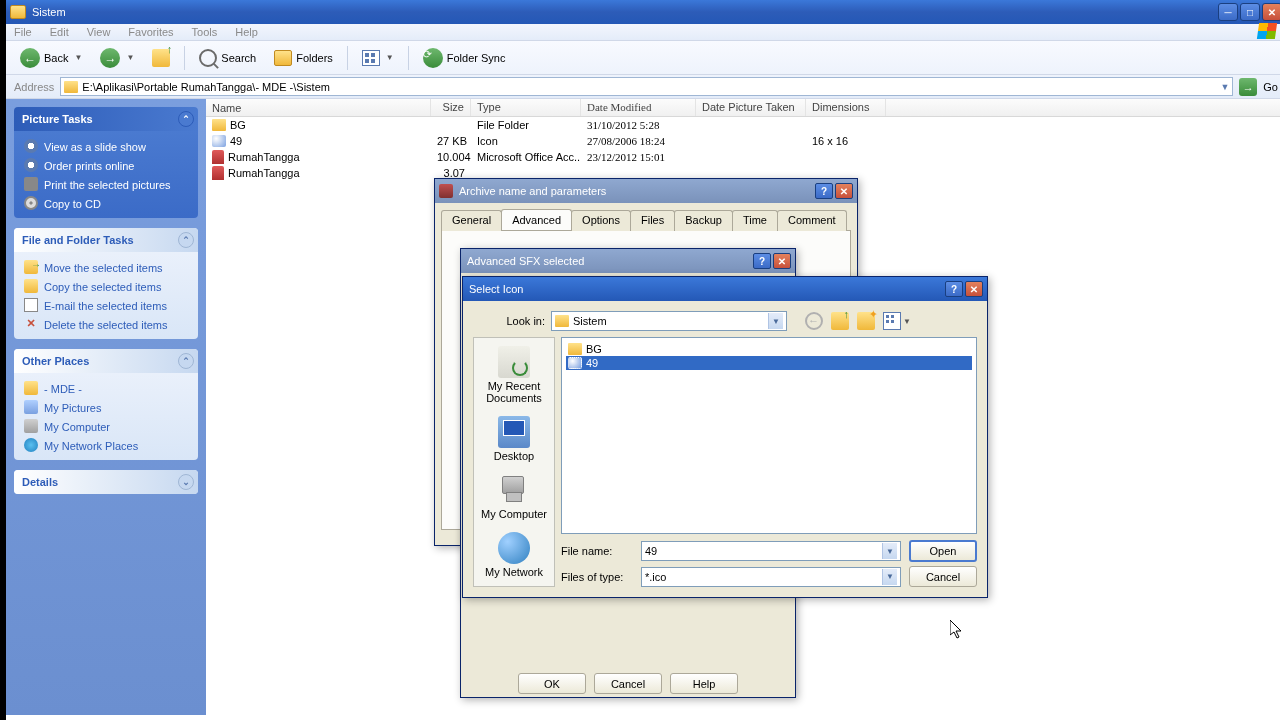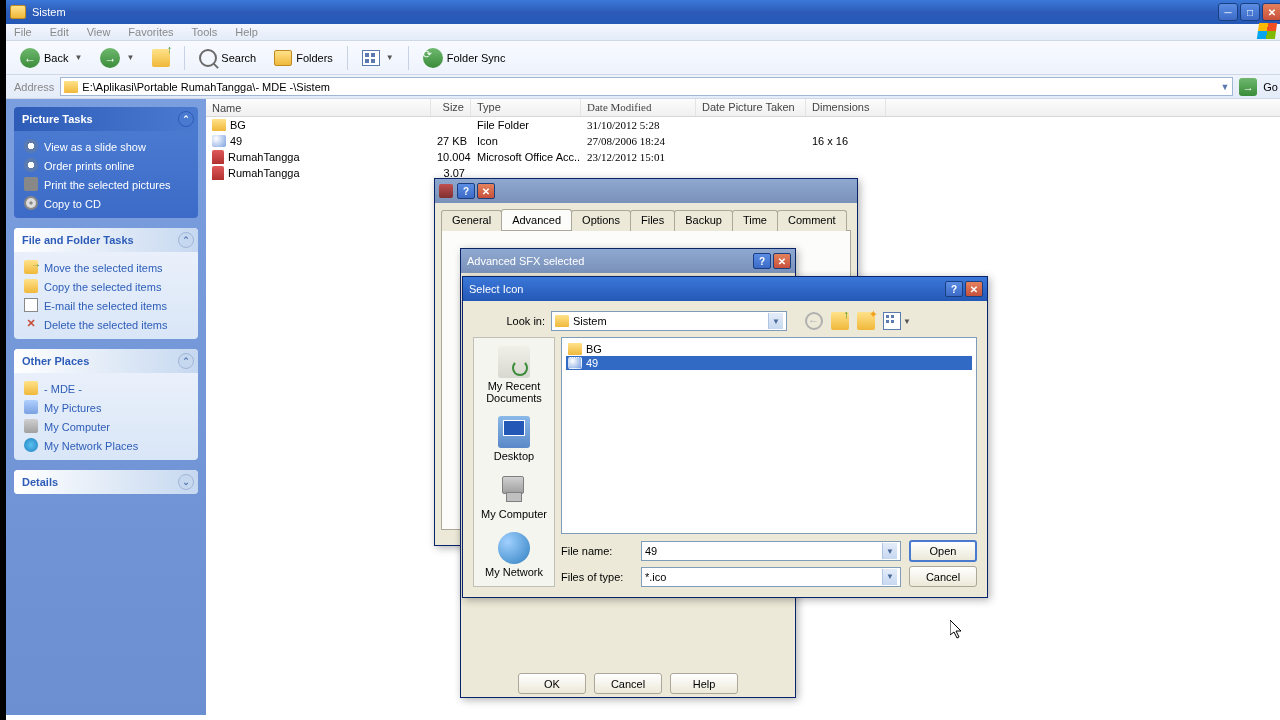--- a/index.html
+++ b/index.html
@@ -358,20 +358,21 @@
             <span>RumahTangga</span>
           </div>
         <div class="fl-cell c-size">3.07</div>
       </div>
     </div>
   </div>
 
   <div class="dialog" style="left:428px;top:178px;width:424px;height:368px;">
     <div class="dlg-title inactive">
       <div style="width:14px;height:14px;background:linear-gradient(#c05050,#803030);border-radius:2px;"></div>
+      <div class="txt">Archive name and parameters</div>
       <div class="dlg-ctrls">
         <div class="dlg-btn dlg-help">?</div>
         <div class="dlg-btn dlg-close">✕</div>
       </div>
     </div>
     <div class="arch-body">
       <div class="tabs">
         <div class="tab">General</div>
         <div class="tab active">Advanced</div>
         <div class="tab">Options</div>

